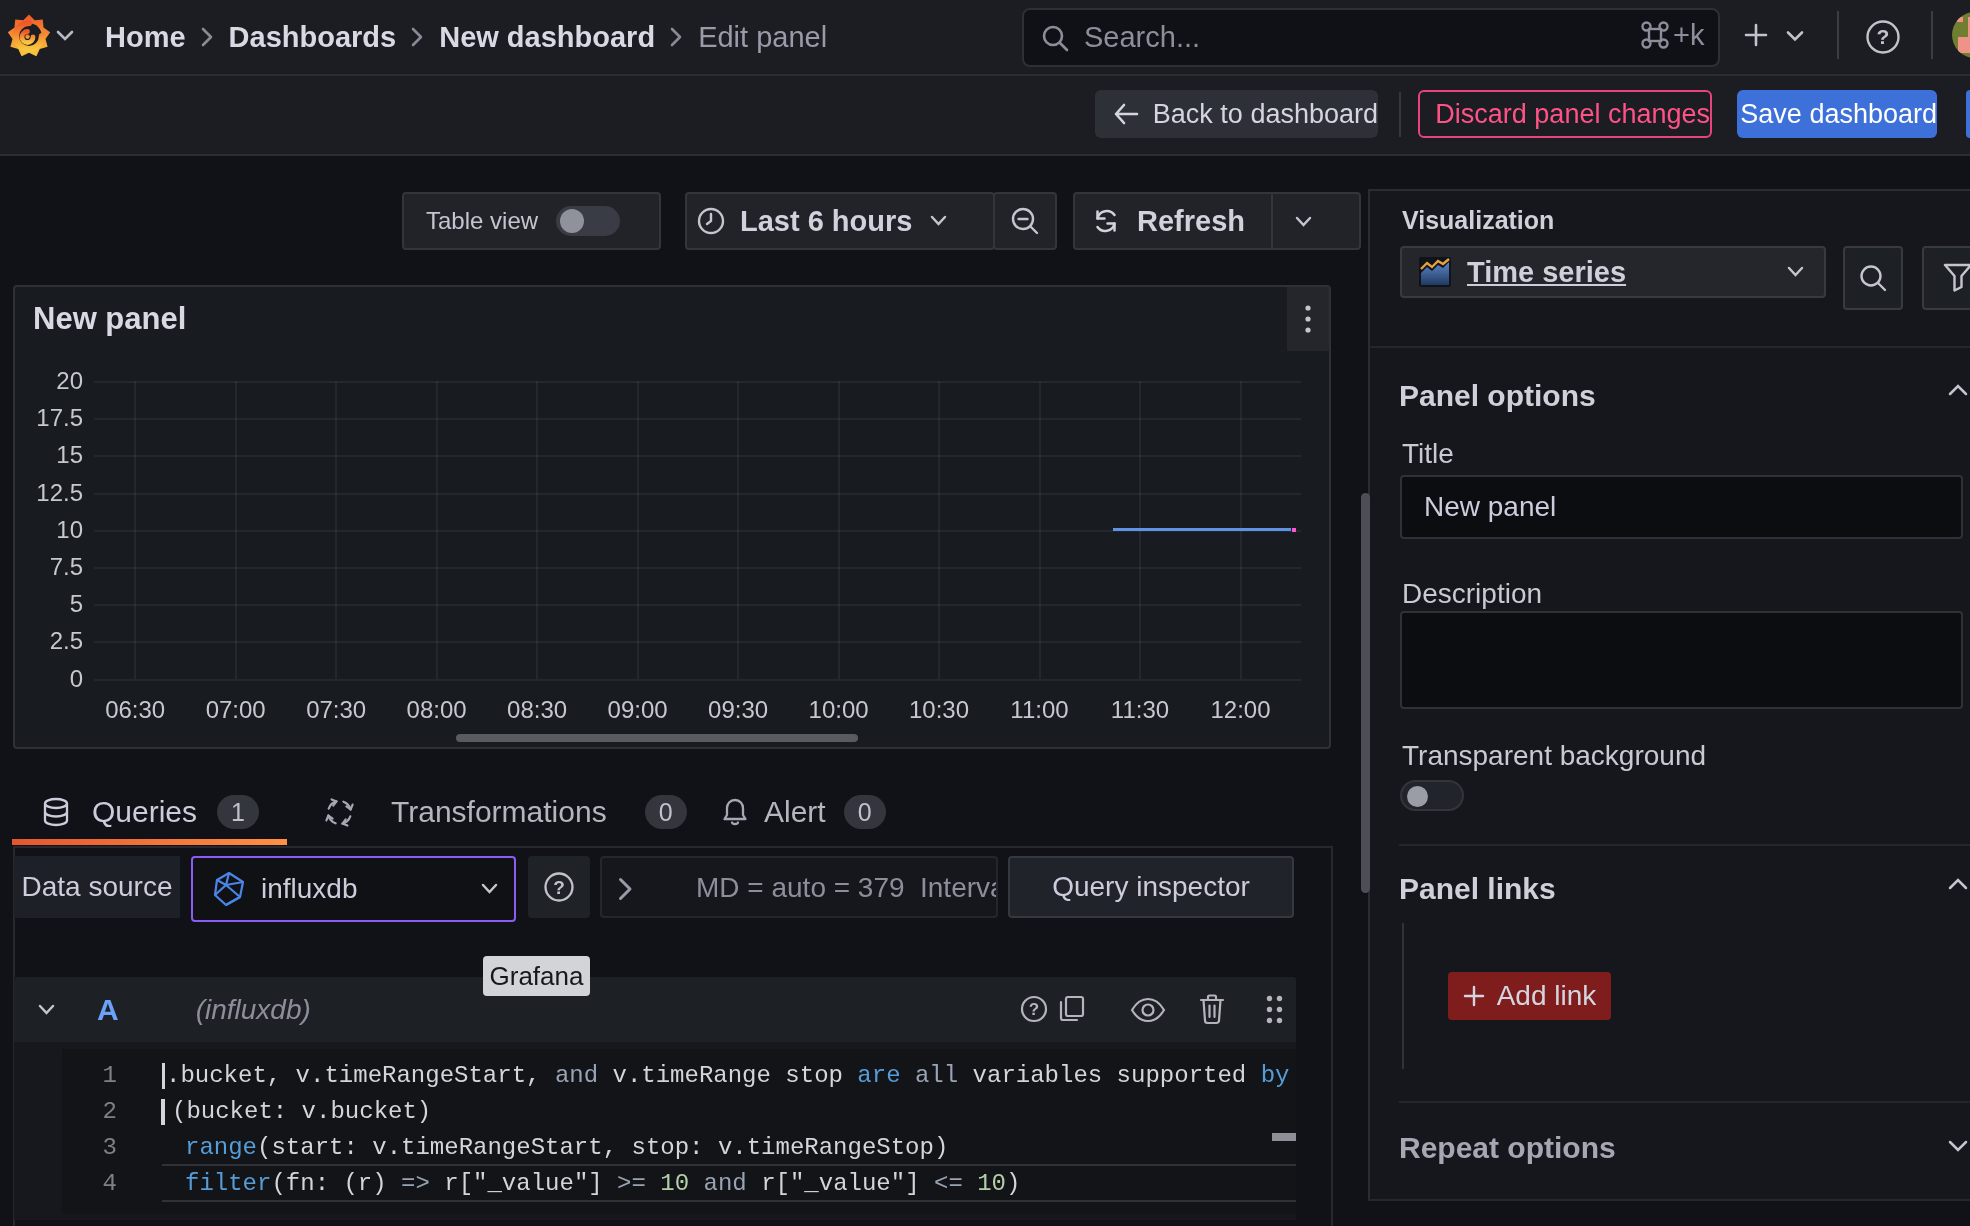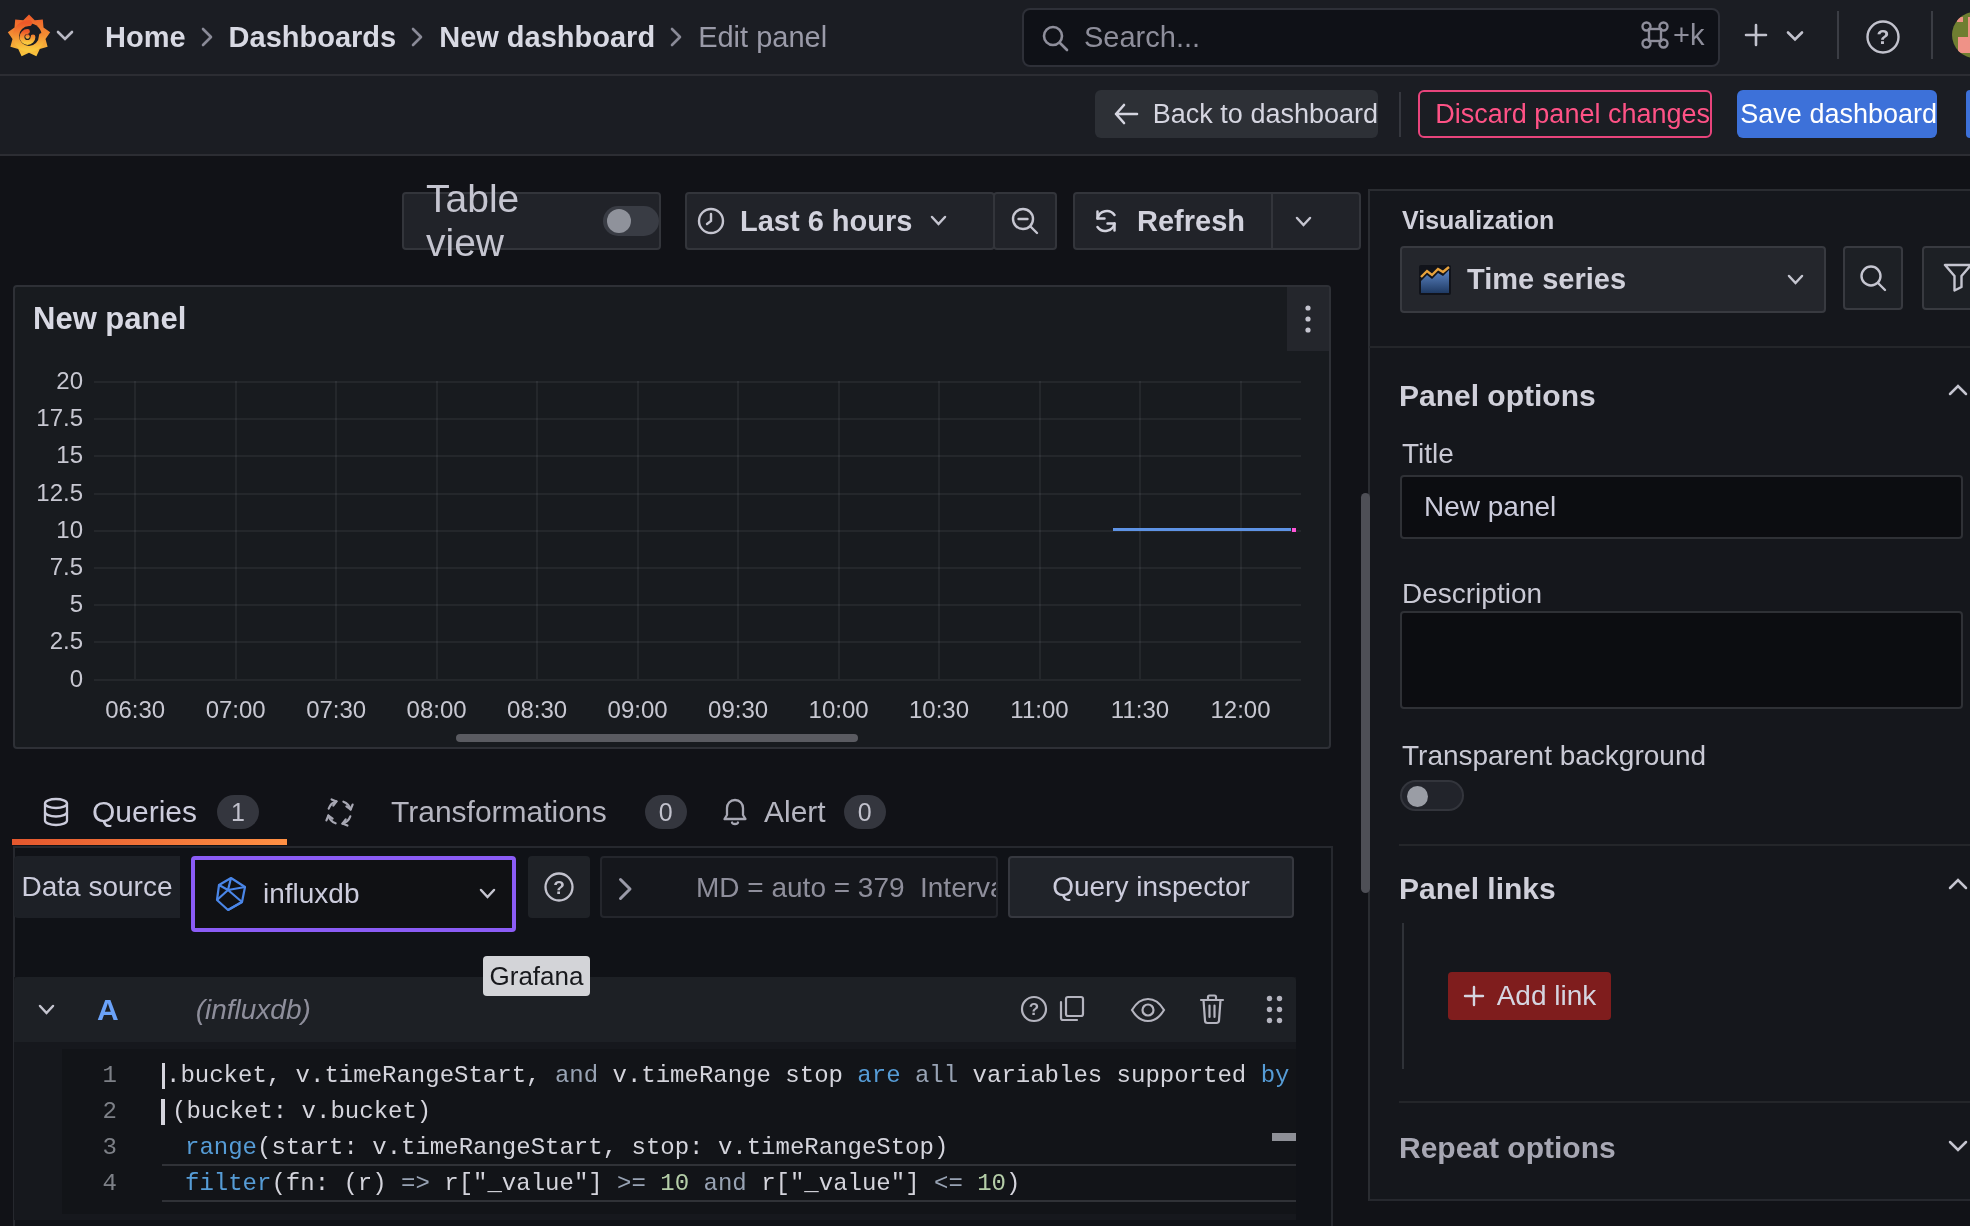--- a/index.html
+++ b/index.html
@@ -149,21 +149,21 @@
         <path d="M11 2 L3 11 L11 20 M3 11 H24" stroke="#d5d5e0" stroke-width="2.6" fill="none" stroke-linecap="round" stroke-linejoin="round"></path>
       </svg>
     Back to dashboard
   </div>
   <div class="abs" style="left:1399px; top:92px; width:2px; height:45px; background:#35373e;"></div>
   <div class="abs btn" style="left:1418px; top:90px; width:294px; height:48px; border:2px solid #e8447c; color:#ff5286; background:transparent;">Discard panel changes</div>
   <div class="abs btn" style="left:1737px; top:90px; width:200px; height:48px; background:#3d71d9; color:#ffffff;">Save dashboard</div>
   <div class="abs" style="left:1966px; top:90px; width:4px; height:48px; background:#3d71d9; border-radius:6px 0 0 6px;"></div>
 
   <div class="tbtn" style="left:402px; width:259px;">
-    <span style="margin-left:22px; font-size:39px; color:#c5c5d0;">Table view</span>
+    <span style="margin-left:22px; font-size:24px; color:#c5c5d0;">Table view</span>
     <span style="margin-left:18px; width:64px; height:30px; background:#393c44; border-radius:16px; position:relative; display:inline-block;">
       <span style="position:absolute; left:4px; top:3px; width:24px; height:24px; border-radius:50%; background:#8f929b;"></span>
     </span>
   </div>
 
   <div class="tbtn" style="left:685px; width:310px;">
     <svg style="margin-left:9px" width="30" height="30" viewBox="0 0 30 30">
         <circle cx="15" cy="15" r="12" stroke="#c5c5d0" stroke-width="2.4" fill="none"></circle>
         <path d="M15 8 V15 L11 18" stroke="#c5c5d0" stroke-width="2.4" fill="none" stroke-linecap="round"></path>
       </svg>
@@ -292,21 +292,21 @@
         <path d="M13 3 C 8 3 5 7 5 11 V 18 L 2.5 22 H 23.5 L 21 18 V 11 C 21 7 18 3 13 3 Z" stroke="#a7a7b3" stroke-width="2.3" fill="none" stroke-linejoin="round"></path>
         <path d="M10 25.5 C 10.5 27.5 15.5 27.5 16 25.5" stroke="#a7a7b3" stroke-width="2.3" fill="none" stroke-linecap="round"></path>
       </svg>
     <span class="tabtxt" style="margin-left:16px; color:#b5b5c0;">Alert</span>
     <span class="badge" style="margin-left:18px; width:42px; height:34px;">0</span>
   </div>
 
   <div class="abs flexc" style="left:14px; top:856px; width:166px; height:62px; background:#1d2026; border-radius:4px 0 0 4px; justify-content:center;">
       <span style="font-size:28px; font-weight:500;">Data source</span>
     </div>
-  <div class="abs flexc" style="left:191px; top:856px; width:325px; height:76px; background:#101114; border:4px solid #8b5cf6; border-radius:4px;">
+  <div class="abs flexc" style="left:191px; top:856px; width:325px; height:66px; background:#101114; border:2px solid #8b5cf6; border-radius:4px;">
     <span style="margin-left:18px; display:flex;">
         <svg width="36" height="36" viewBox="0 0 36 36">
  <g stroke="#4a86e8" stroke-width="2.2" fill="none" stroke-linejoin="round">
   <path d="M18 2 L32 11 L29 26 L15 34 L4 24 L6 9 Z"></path>
   <path d="M18 2 L15 14 L29 26 M15 14 L4 24 M15 14 L6 9 M15 14 L32 11 M15 34 L29 26"></path>
  </g>
 </svg>
       </span>
     <span style="margin-left:14px; font-size:28px;">influxdb</span>
     <svg style="margin-left:auto; margin-right:16px;" width="17" height="12" viewBox="0 0 17 12">
@@ -389,21 +389,21 @@
 
   <div class="abs" style="left:483px; top:956px; width:107px; height:40px; background:#d3d4d8; border-radius:4px; display:flex; align-items:center; justify-content:center;">
     <span style="font-size:26px; color:#17181c;">Grafana</span>
   </div>
 
   <div class="abs" id="sidebar" style="left:1368px; top:189px; width:602px; height:1012px; background:#15171c; border-left:2px solid #2a2c31; border-top:2px solid #2a2c31; border-bottom:2px solid #26282e;"></div>
 
   <div class="abs" style="left:1361px; top:493px; width:9px; height:400px; border-radius:5px; background:#4e4f56; z-index:5;"></div>
 
   <div class="abs" style="left:1402px; top:206px; font-size:25px; font-weight:600; color:#d0d0da;">Visualization</div>
-  <div class="abs flexc" style="left:1400px; top:246px; width:426px; height:67px; background:#24262c; border:2px solid #383a40; border-radius:4px;">
+  <div class="abs flexc" style="left:1400px; top:246px; width:426px; height:52px; background:#24262c; border:2px solid #383a40; border-radius:4px;text-decoration:underline;">
     <svg style="margin-left:17px;" width="32" height="30" viewBox="0 0 32 30">
       <defs>
           <linearGradient id="tsg" x1="0" y1="0" x2="0" y2="1">
             <stop offset="0" stop-color="#5d86c6"></stop>
             <stop offset="1" stop-color="#1f3a63"></stop>
           </linearGradient>
         </defs>
       <rect x="0" y="0" width="32" height="30" rx="2" fill="#11131a"></rect>
       <path d="M2 16 L8 10 L13 14 L19 8 L24 11 L30 5 V28 H2 Z" fill="url(#tsg)"></path>
       <path d="M2 12 L8 6 L13 10 L19 4 L24 7 L30 2" stroke="#e8a33d" stroke-width="2.4" fill="none"></path>

